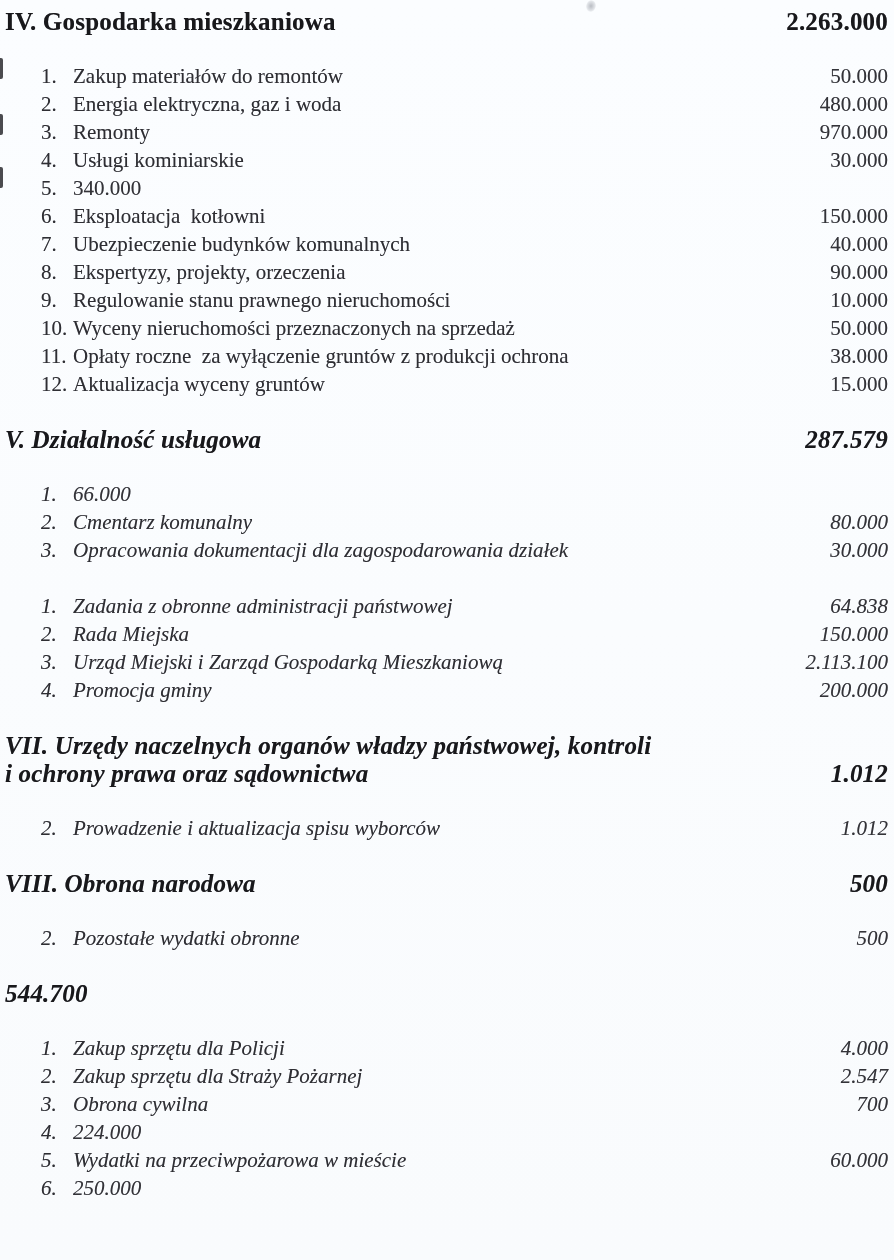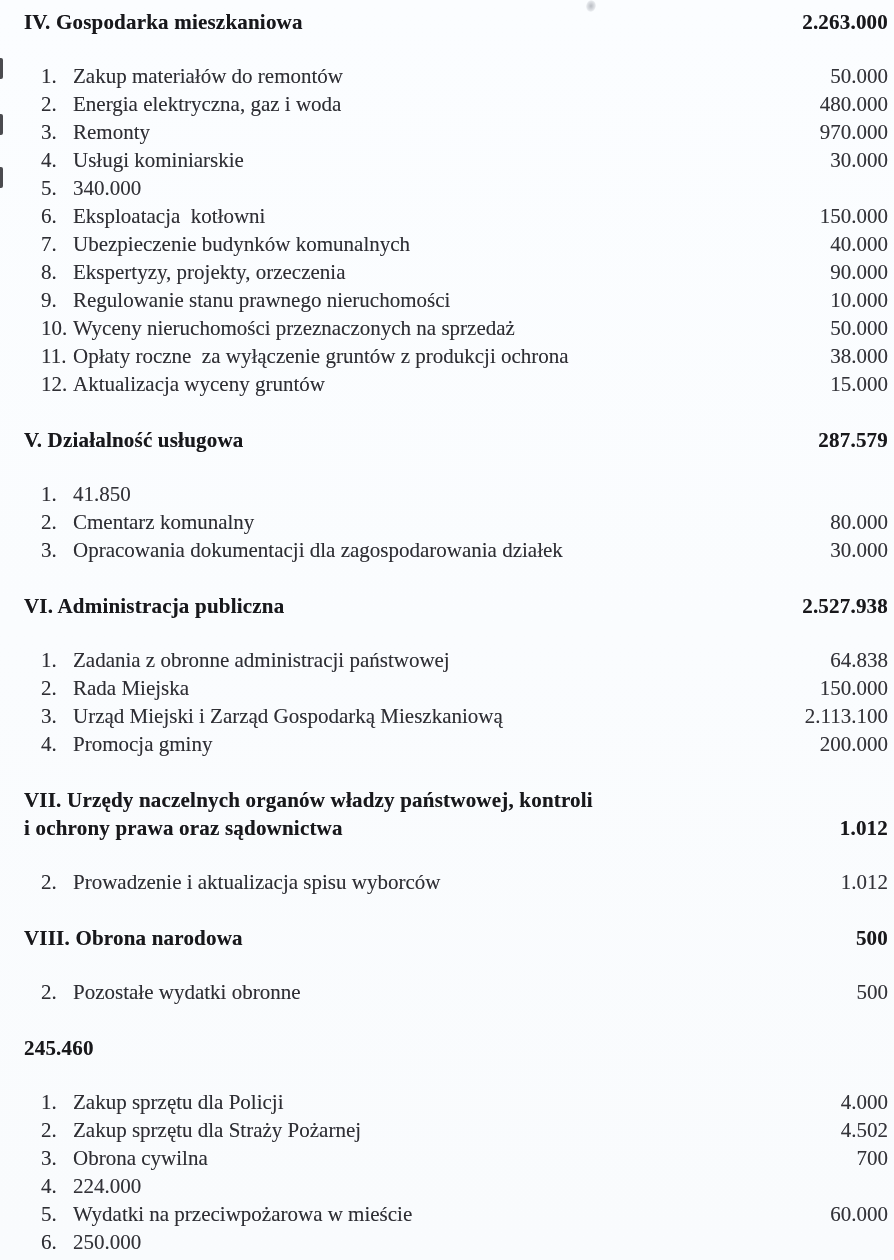--- a/index.html
+++ b/index.html
@@ -8,28 +8,27 @@
     background: #fbfdfe;
     font-family: "Liberation Serif", "DejaVu Serif", serif;
   }
   .page {
     position: relative;
     width: 894px; height: 1260px;
     box-sizing: border-box;
     padding: 8px 4px 0 5px;
     background: linear-gradient(180deg, #fbfdff 0%, #f9fbfd 100%);
   }
-  .section:not(:first-child) { margin-top: 28px; }
+  .section:not(:first-child) { margin-top: 28px; font-style: italic; }
   .sec-header {
     display: flex; justify-content: space-between; align-items: flex-end;
-    font-weight: 700; font-size: 21px; line-height: 28px;
+    font-weight: 700; font-size: 25px; line-height: 28px;
     color: #18181b; letter-spacing: 0.2px;
     margin-bottom: 26px;
     text-shadow: 0 0 0.6px rgba(20,20,30,0.45);
-    margin-left: 19px;
   }
   .sec-title { white-space: pre-line; }
   .sec-total { white-space: nowrap; padding-right: 2px; }
   .item {
     display: flex; align-items: baseline;
     font-size: 21px; line-height: 28px;
     color: #2e2e33;
     text-shadow: 0 0 0.5px rgba(40,40,55,0.35);
   }
   .num { margin-left: 36px; width: 32px; flex-shrink: 0; }
@@ -136,42 +135,38 @@
   </section>
 
   <section class="section">
     <header class="sec-header">
       <span class="sec-title">V. Działalność usługowa</span>
       <span class="sec-total">287.579</span>
     </header>
     <div class="items">
   <div class="item">
     <span class="num">1.</span>
-    <span class="value">41.850</span>
+    <span class="value">66.000</span>
   </div>
 
   <div class="item">
     <span class="num">2.</span>
     <span class="label">Cmentarz komunalny</span>
     <span class="value">80.000</span>
   </div>
 
   <div class="item">
     <span class="num">3.</span>
     <span class="label">Opracowania dokumentacji dla zagospodarowania działek</span>
     <span class="value">30.000</span>
   </div>
 </div>
   </section>
 
   <section class="section">
-    <header class="sec-header">
-      <span class="sec-title">VI. Administracja publiczna</span>
-      <span class="sec-total">2.527.938</span>
-    </header>
     <div class="items">
   <div class="item">
     <span class="num">1.</span>
     <span class="label">Zadania z obronne administracji państwowej</span>
     <span class="value">64.838</span>
   </div>
 
   <div class="item">
     <span class="num">2.</span>
     <span class="label">Rada Miejska</span>
@@ -216,33 +211,33 @@
   <div class="item">
     <span class="num">2.</span>
     <span class="label">Pozostałe wydatki obronne</span>
     <span class="value">500</span>
   </div>
 </div>
   </section>
 
   <section class="section">
     <header class="sec-header">
-      <span class="sec-total">245.460</span>
+      <span class="sec-total">544.700</span>
     </header>
     <div class="items">
   <div class="item">
     <span class="num">1.</span>
     <span class="label">Zakup sprzętu dla Policji</span>
     <span class="value">4.000</span>
   </div>
 
   <div class="item">
     <span class="num">2.</span>
     <span class="label">Zakup sprzętu dla Straży Pożarnej</span>
-    <span class="value">4.502</span>
+    <span class="value">2.547</span>
   </div>
 
   <div class="item">
     <span class="num">3.</span>
     <span class="label">Obrona cywilna</span>
     <span class="value">700</span>
   </div>
 
   <div class="item">
     <span class="num">4.</span>

